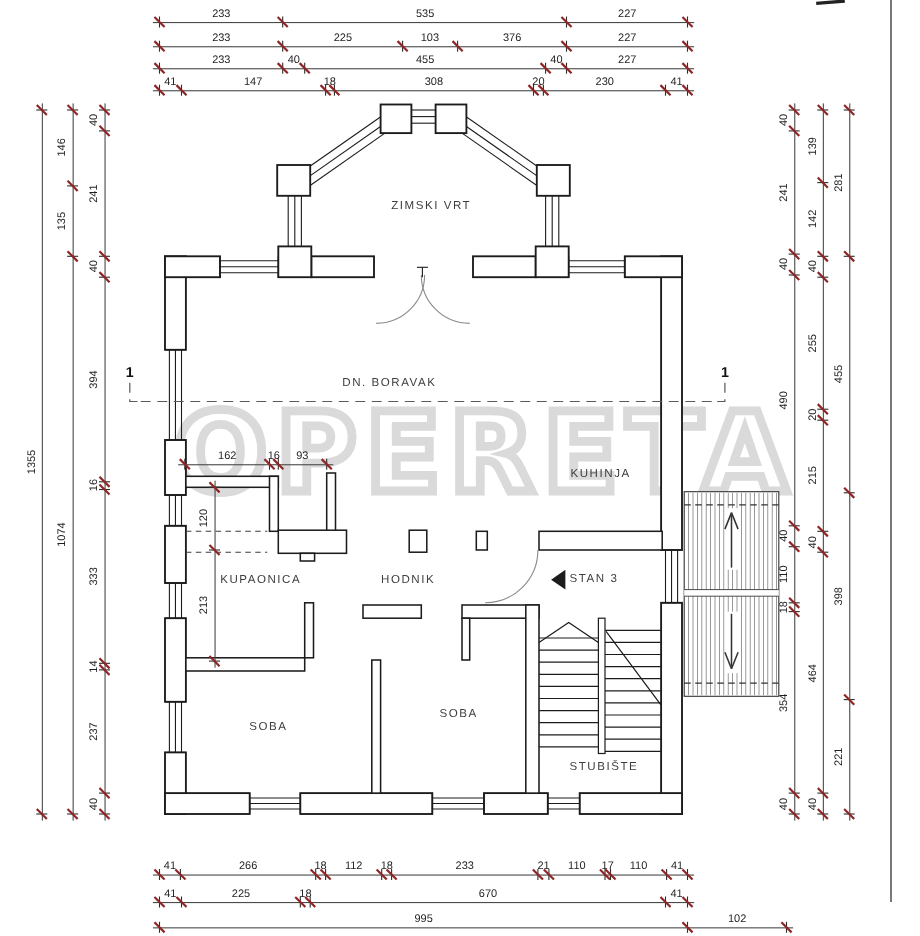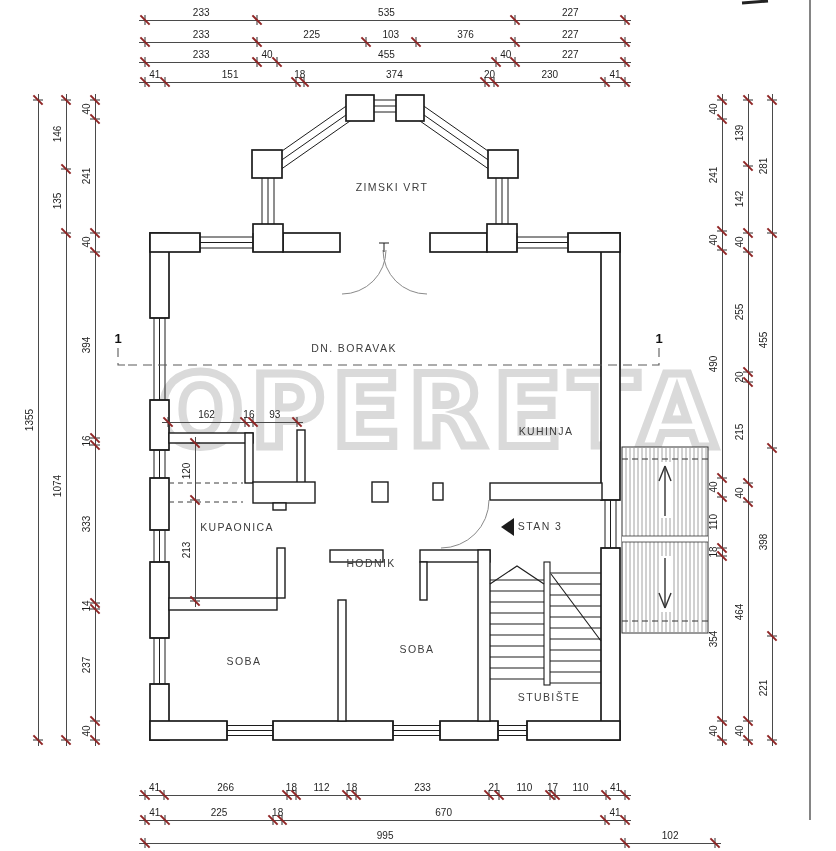--- a/index.html
+++ b/index.html
@@ -305,23 +305,23 @@
       <div class="dtick" style="left: 304.196px; top: 82px;"></div>
       <div class="dstub" style="left: 484.618px; top: 82px; width: 1px; height: 10px;"></div>
       <div class="dtick" style="left: 484.618px; top: 82px;"></div>
       <div class="dstub" style="left: 494.266px; top: 82px; width: 1px; height: 10px;"></div>
       <div class="dtick" style="left: 494.266px; top: 82px;"></div>
       <div class="dstub" style="left: 605.221px; top: 82px; width: 1px; height: 10px;"></div>
       <div class="dtick" style="left: 605.221px; top: 82px;"></div>
       <div class="dstub" style="left: 625px; top: 82px; width: 1px; height: 10px;"></div>
       <div class="dtick" style="left: 625px; top: 82px;"></div>
       <div class="dlabel" style="left: 154.889px; top: 80px;">41</div>
-      <div class="dlabel" style="left: 230.146px; top: 80px;">151</div>
+      <div class="dlabel" style="left: 230.146px; top: 80px;">147</div>
       <div class="dlabel" style="left: 299.854px; top: 80px;">18</div>
-      <div class="dlabel" style="left: 394.407px; top: 80px;">374</div>
+      <div class="dlabel" style="left: 394.407px; top: 80px;">308</div>
       <div class="dlabel" style="left: 489.442px; top: 80px;">20</div>
       <div class="dlabel" style="left: 549.744px; top: 80px;">230</div>
       <div class="dlabel" style="left: 615.111px; top: 80px;">41</div>
       <div class="dline" style="left: 139px; top: 795px; width: 492px; height: 1px;"></div>
       <div class="dstub" style="left: 145px; top: 795px; width: 1px; height: 10px;"></div>
       <div class="dtick" style="left: 145px; top: 795px;"></div>
       <div class="dstub" style="left: 163.996px; top: 795px; width: 1px; height: 10px;"></div>
       <div class="dtick" style="left: 163.996px; top: 795px;"></div>
       <div class="dstub" style="left: 287.239px; top: 795px; width: 1px; height: 10px;"></div>
       <div class="dtick" style="left: 287.239px; top: 795px;"></div>
@@ -524,21 +524,21 @@
       <div class="dstub" style="left: 195px; top: 601px; width: 10px; height: 1px;"></div>
       <div class="dtick" style="left: 195px; top: 601px;"></div>
       <div class="dlabel v" style="left: 186px; top: 471.468px;">120</div>
       <div class="dlabel v" style="left: 186px; top: 550.468px;">213</div>
     </div>
   <div id="rooms">
       <div class="room-label" style="left: 392px; top: 187px;">ZIMSKI VRT</div>
       <div class="room-label" style="left: 354px; top: 348px;">DN. BORAVAK</div>
       <div class="room-label" style="left: 546px; top: 431px;">KUHINJA</div>
       <div class="room-label" style="left: 237px; top: 527px;">KUPAONICA</div>
-      <div class="room-label" style="left: 371px; top: 527px; margin-top: 36px;">HODNIK</div>
+      <div class="room-label" style="left: 371px; top: 527px;">HODNIK</div>
       <div class="room-label" style="left: 540px; top: 526px;">STAN 3</div>
       <div class="room-label" style="left: 244px; top: 661px;">SOBA</div>
       <div class="room-label" style="left: 417px; top: 649px;">SOBA</div>
       <div class="room-label" style="left: 549px; top: 697px;">STUBIŠTE</div>
     </div>
   <div id="markers">
       <div class="marker" style="left: 118px; top: 338px;">1</div>
       <div class="marker" style="left: 659px; top: 338px;">1</div>
     </div>
 

